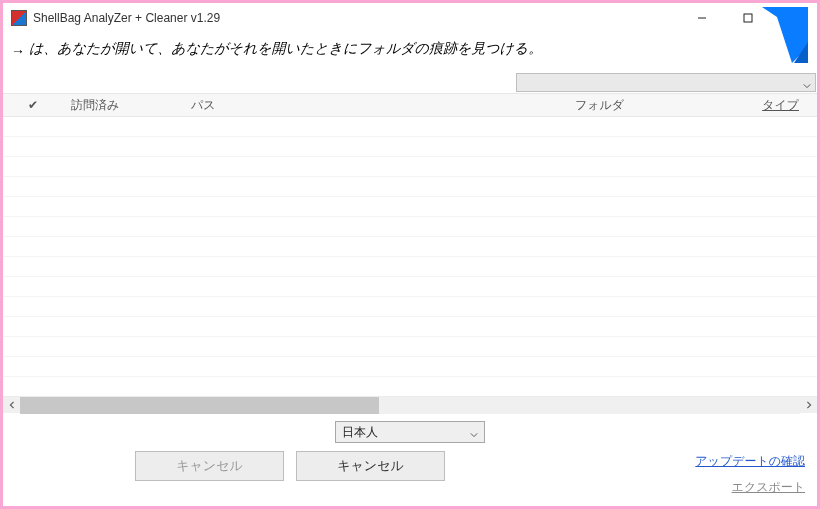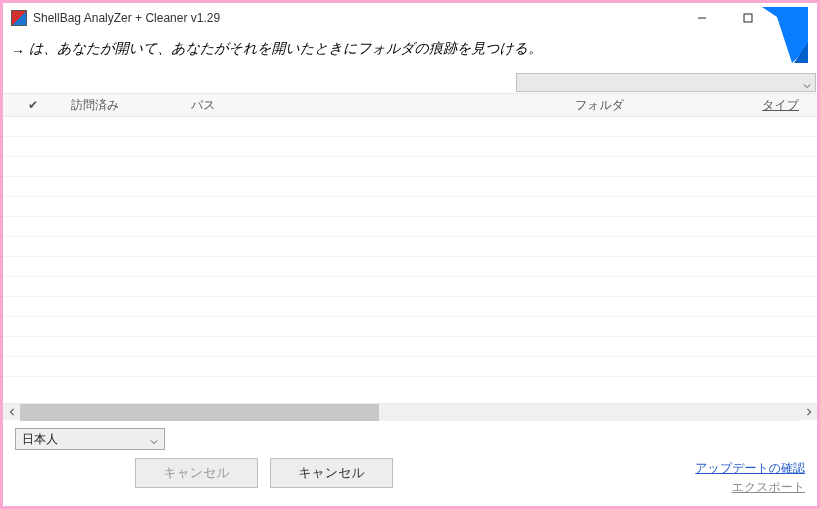--- a/index.html
+++ b/index.html
@@ -35,27 +35,27 @@
   .tbody { flex:1; background:#fff; overflow:hidden; }
   .tbody .row { height:20px; border-bottom:1px solid #f4f4f4; }
   
   .hscroll { height:17px; background:#f0f0f0; display:flex; align-items:center; border-top:1px solid #ececec;}
   .hscroll .arrow-btn { width:17px; height:17px; display:flex;align-items:center;justify-content:center;}
   .hscroll .track { flex:1; height:17px; background:#f0f0f0; position:relative;}
   .hscroll .thumb { position:absolute; left:0; top:0; height:17px; width:46%; background:#c7c7c7;}
   .hscroll svg{width:8px;height:8px;stroke:#606060;stroke-width:1.5;fill:none;}
   
   .bottom { padding: 8px 12px 10px; }
-  .lang-row { display:flex; justify-content:flex-start; margin-bottom:8px;}
+  .lang-row { display:flex; justify-content:center; margin-bottom:8px;}
   .lang-select { width:150px; height:22px; border:1px solid #a7a7a7; background:#efefef; display:flex; align-items:center; padding:0 6px; font-size:12px; color:#222; justify-content:space-between;}
   .lang-select .chev{width:8px;height:8px;}
   .btn-row { display:flex; align-items:flex-start; gap:12px; padding-left:120px;}
-  .btn { width:123px; height:30px; border:1px solid #bdbdbd; background:#ededed; display:flex; align-items:center; justify-content:center; font-size:13px; color:#333;}
+  .btn { width:149px; height:30px; border:1px solid #bdbdbd; background:#ededed; display:flex; align-items:center; justify-content:center; font-size:13px; color:#333;}
   .btn.disabled { color:#9a9a9a; }
-  .links { margin-left:auto; text-align:right; display:flex; flex-direction:column; gap:2px; padding-top:2px;}
+  .links { margin-left:auto; text-align:right; display:flex; flex-direction:column; gap:9px; padding-top:2px;}
   .link { color:#2258c9; text-decoration:underline; font-size:12px;}
   .link.muted { color:#8a8a8a; }
   .chev svg{width:8px;height:8px;stroke:#555;stroke-width:1.2;fill:none;}
 </style>
 </head>
 <body>
 
 <div class="window">
 
   <div class="titlebar">

